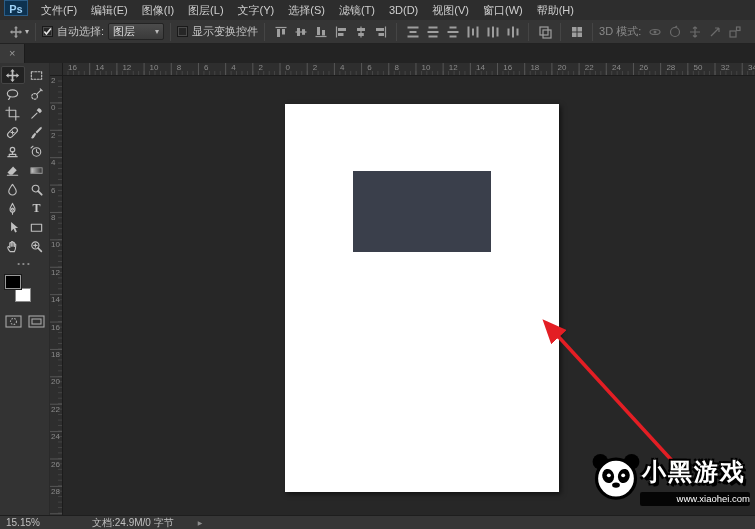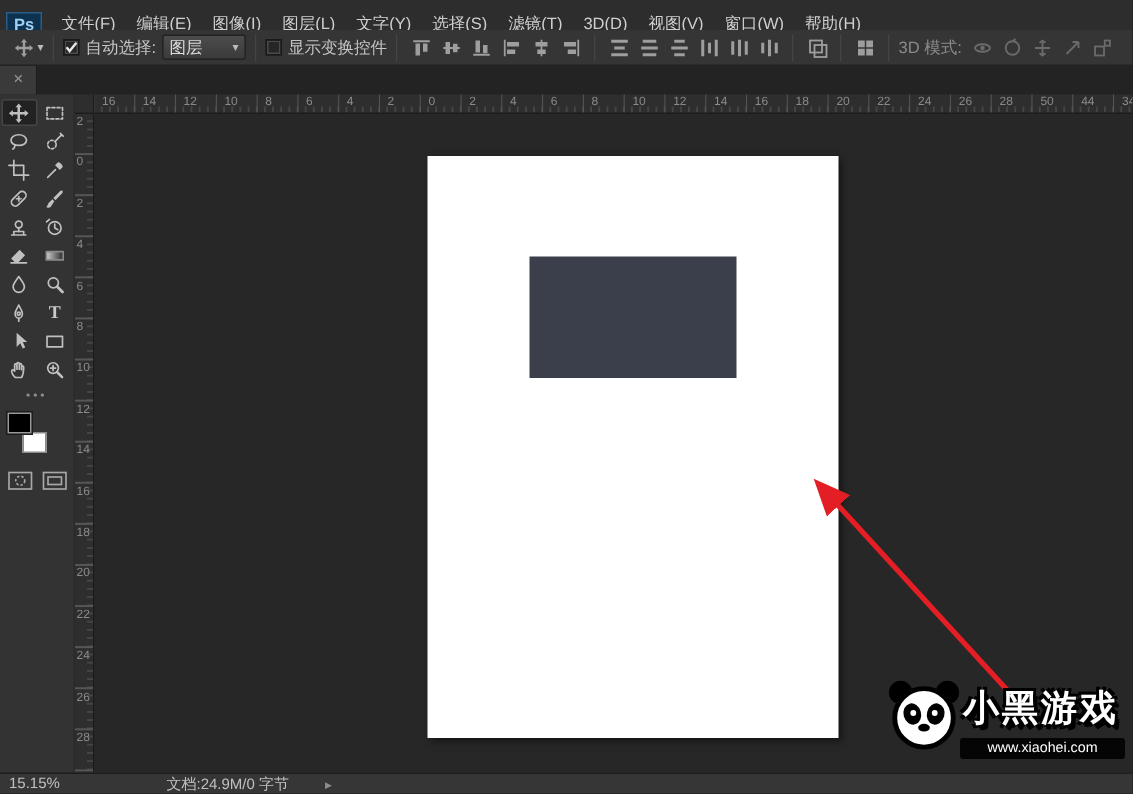--- a/index.html
+++ b/index.html
@@ -3,21 +3,21 @@
 <meta charset="utf-8">
 <style>
   * { margin:0; padding:0; box-sizing:border-box; }
   html,body { width:755px; height:529px; overflow:hidden; background:#272727;
               font-family:"Liberation Sans", sans-serif; }
   #stage { position:relative; width:755px; height:529px; background:#272727; }
 
   
   #menubar { position:absolute; left:0; top:0; width:755px; height:32px;
              background:#2d2d2d; border-bottom:1px solid #1e1e1e;
-             display:flex; align-items:center; }
+             display:flex; }
   #ps-logo { width:24px; height:16px; margin:0 6px 0 4px; background:#0d3250;
              color:#9fd1f5; font-size:11px; font-weight:bold; text-align:center;
              line-height:16px; border:1px solid #2a5c86; }
   .menu-item { padding:0 7px; font-size:11px; color:#cfcfcf; line-height:20px; cursor:default; }
 
   
   #optionsbar { position:absolute; left:0; top:20px; width:755px; height:24px;
                 background:#353535; border-bottom:1px solid #222;
                 display:flex; align-items:center; padding-left:6px; }
   .sep { width:1px; height:18px; background:#242424; border-right:1px solid #454545; margin:0 6px; }
@@ -96,28 +96,28 @@
   #shape-rect { position:absolute; left:353px; top:171px; width:138px; height:81px; background:#3a3f4b; }
   #arrow-svg { position:absolute; left:0; top:0; width:755px; height:529px; pointer-events:none; }
 
   
   #watermark { position:absolute; left:588px; top:448px; width:167px; height:62px; }
   #wm-panda { position:absolute; left:2px; top:2px; width:52px; height:52px; }
   #wm-title { position:absolute; left:54px; top:8px; font-size:24px; font-weight:bold; color:#fff;
               letter-spacing:2px; white-space:nowrap;
               text-shadow:-2px -2px 0 #000, 2px -2px 0 #000, -2px 2px 0 #000, 2px 2px 0 #000, 3px 3px 0 #000; }
   #wm-url { position:absolute; left:52px; top:44px; width:110px; height:14px; background:rgba(0,0,0,.85);
-            color:#fff; font-size:9.5px; text-align:center; line-height:14px; border-radius:2px; }
+            color:#fff; font-size:9.5px; text-align:right; line-height:14px; border-radius:2px; }
 
   
   #statusbar { position:absolute; left:0; bottom:0; width:755px; height:14px;
                background:#363636; border-top:1px solid #1e1e1e;
                display:flex; align-items:center; font-size:10px; color:#c0c0c0; }
   #status-zoom { margin-left:6px; width:80px; }
-  #status-doc { margin-left:25px; }
+  #status-doc { margin-left:6px; }
   #status-arrow { margin-left:24px; font-size:6px; color:#8d8d8d; }
 </style>
 </head>
 <body>
 
 <div id="stage">
 
   <div id="menubar">
     <div id="ps-logo">Ps</div>
     <span class="menu-item">文件(F)</span>
@@ -465,21 +465,21 @@
       <span class="ruler-num" style="left: 385.8px;">12</span>
       <span class="ruler-num" style="left: 413px;">14</span>
       <span class="ruler-num" style="left: 440.2px;">16</span>
       <span class="ruler-num" style="left: 467.4px;">18</span>
       <span class="ruler-num" style="left: 494.6px;">20</span>
       <span class="ruler-num" style="left: 521.8px;">22</span>
       <span class="ruler-num" style="left: 549px;">24</span>
       <span class="ruler-num" style="left: 576.2px;">26</span>
       <span class="ruler-num" style="left: 603.4px;">28</span>
       <span class="ruler-num" style="left: 630.6px;">50</span>
-      <span class="ruler-num" style="left: 657.8px;">44</span>
+      <span class="ruler-num" style="left: 657.8px;">32</span>
       <span class="ruler-num" style="left: 685px;">34</span>
     </div>
   <div id="v-ruler">
       <span class="ruler-num" style="top: 1px;">2</span>
       <span class="ruler-num" style="top: 28.4px;">0</span>
       <span class="ruler-num" style="top: 55.8px;">2</span>
       <span class="ruler-num" style="top: 83.2px;">4</span>
       <span class="ruler-num" style="top: 110.6px;">6</span>
       <span class="ruler-num" style="top: 138px;">8</span>
       <span class="ruler-num" style="top: 165.4px;">10</span>

